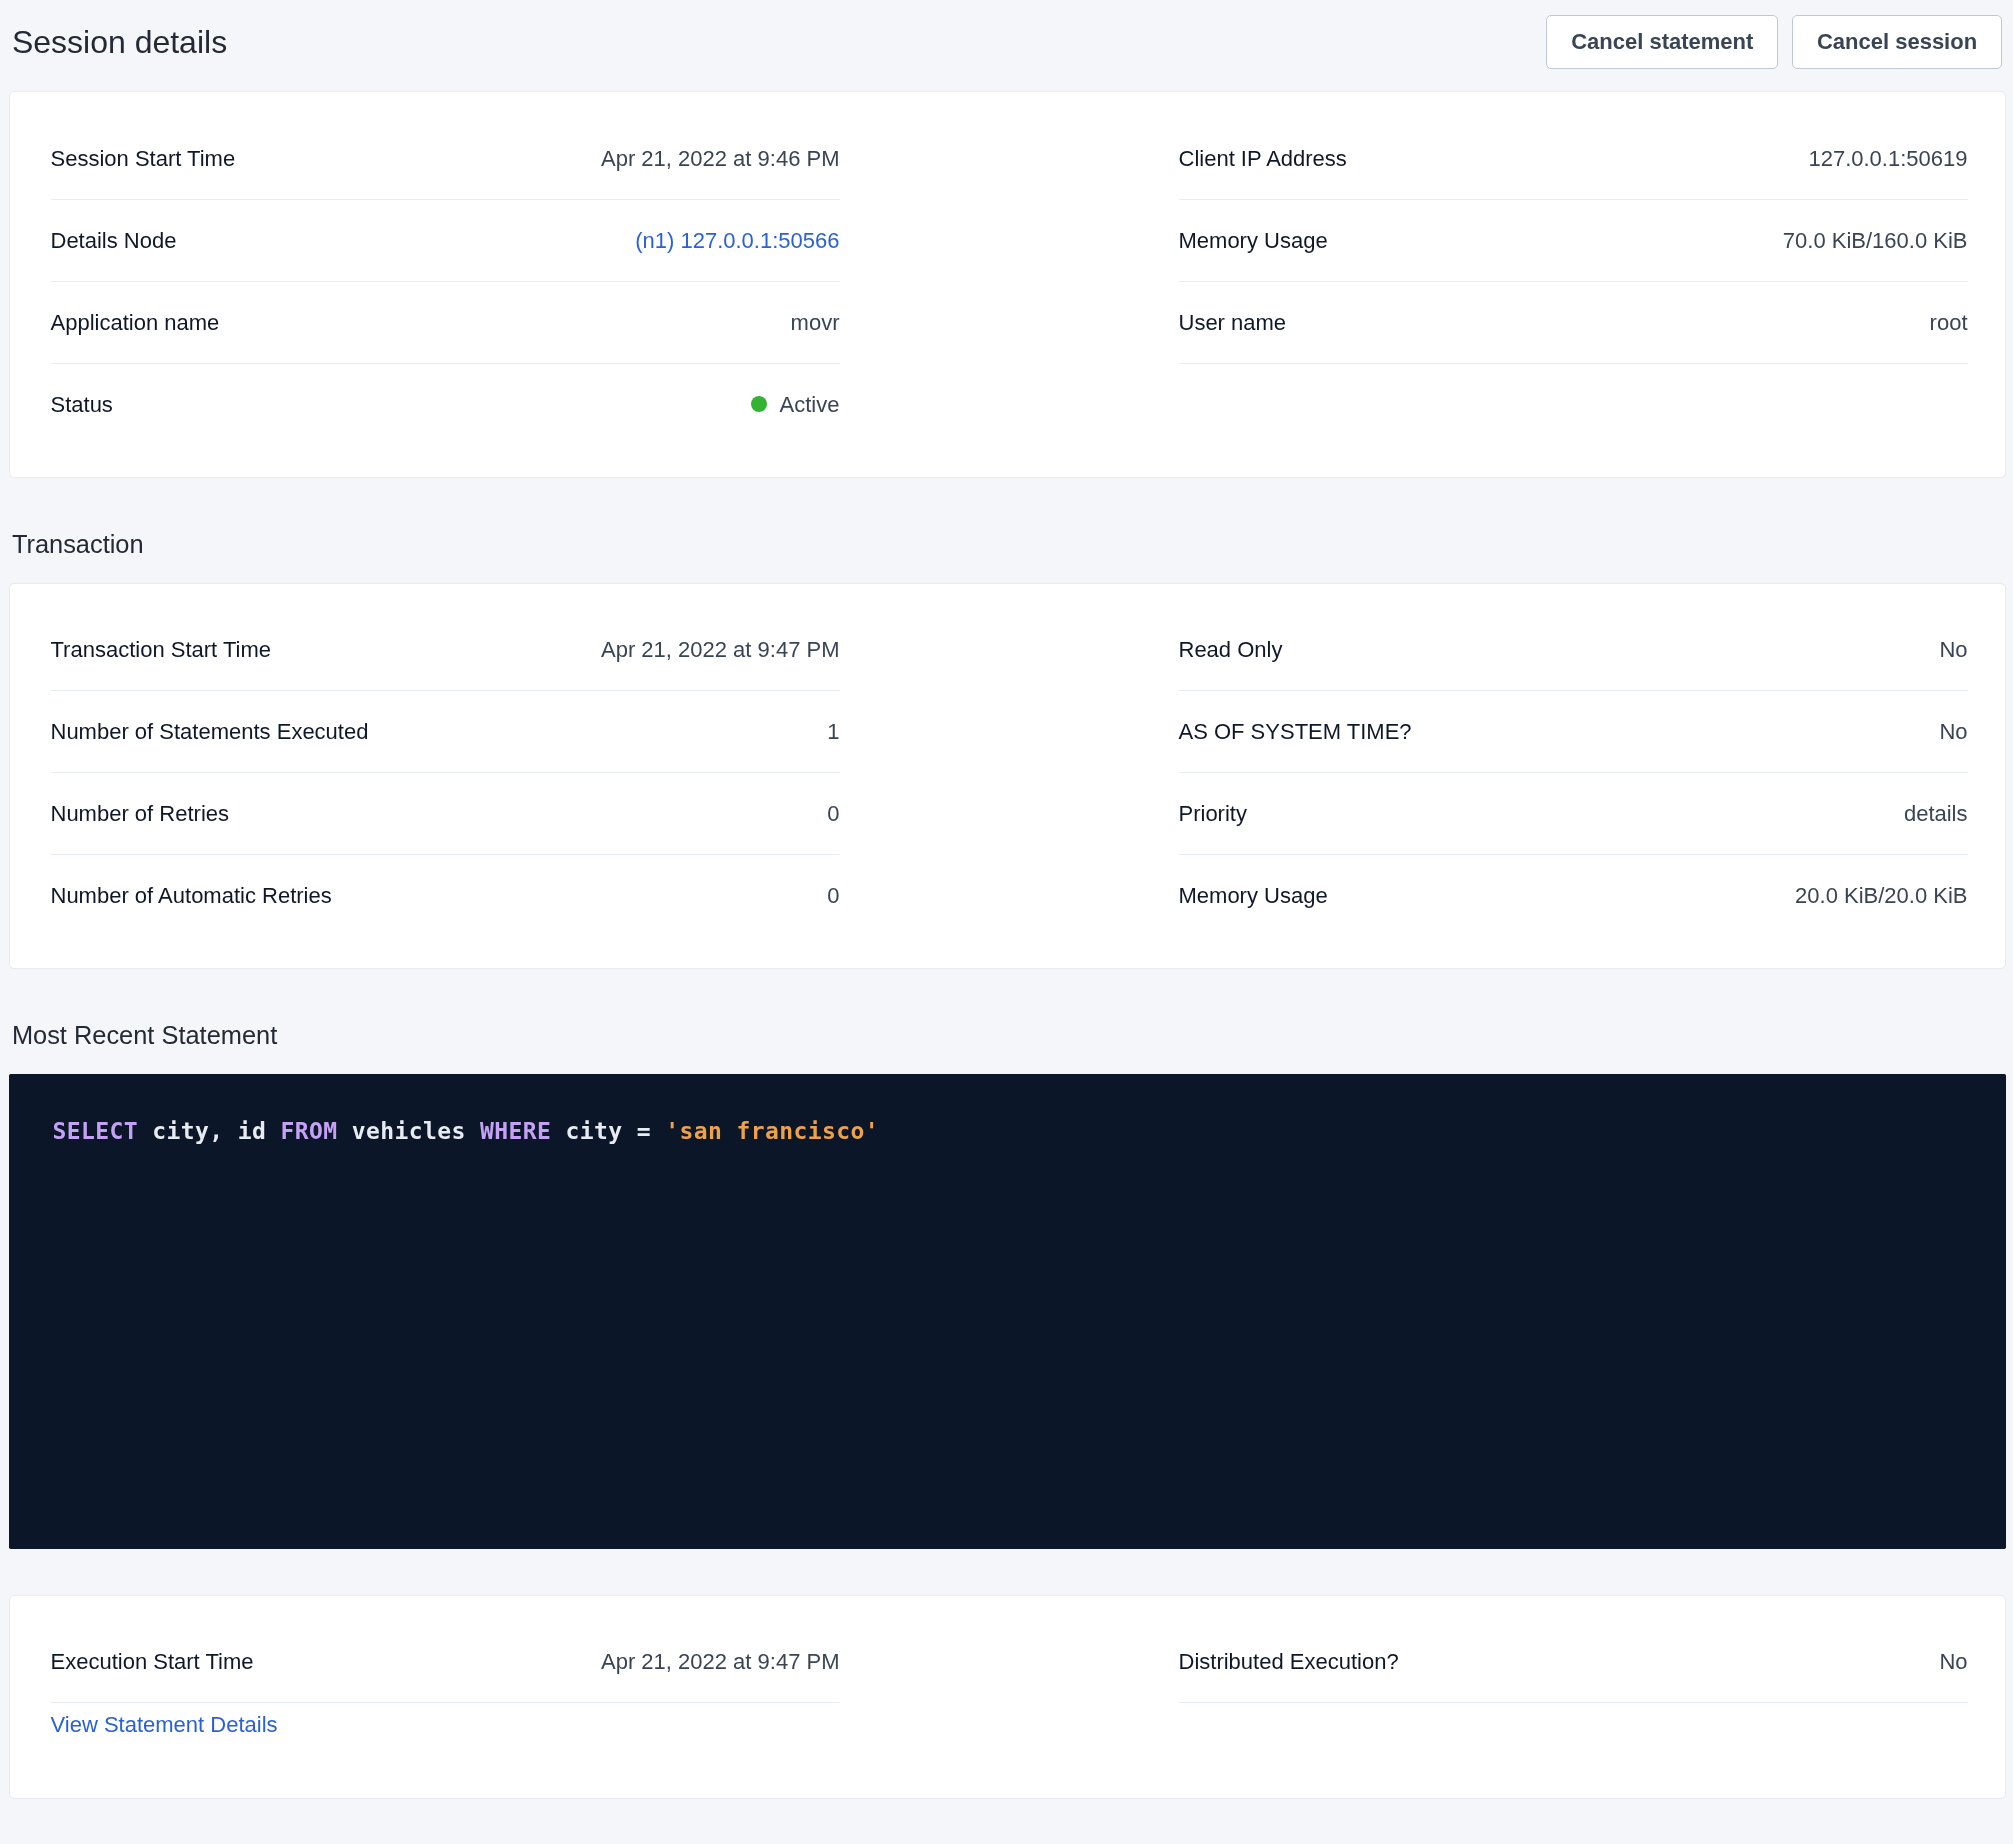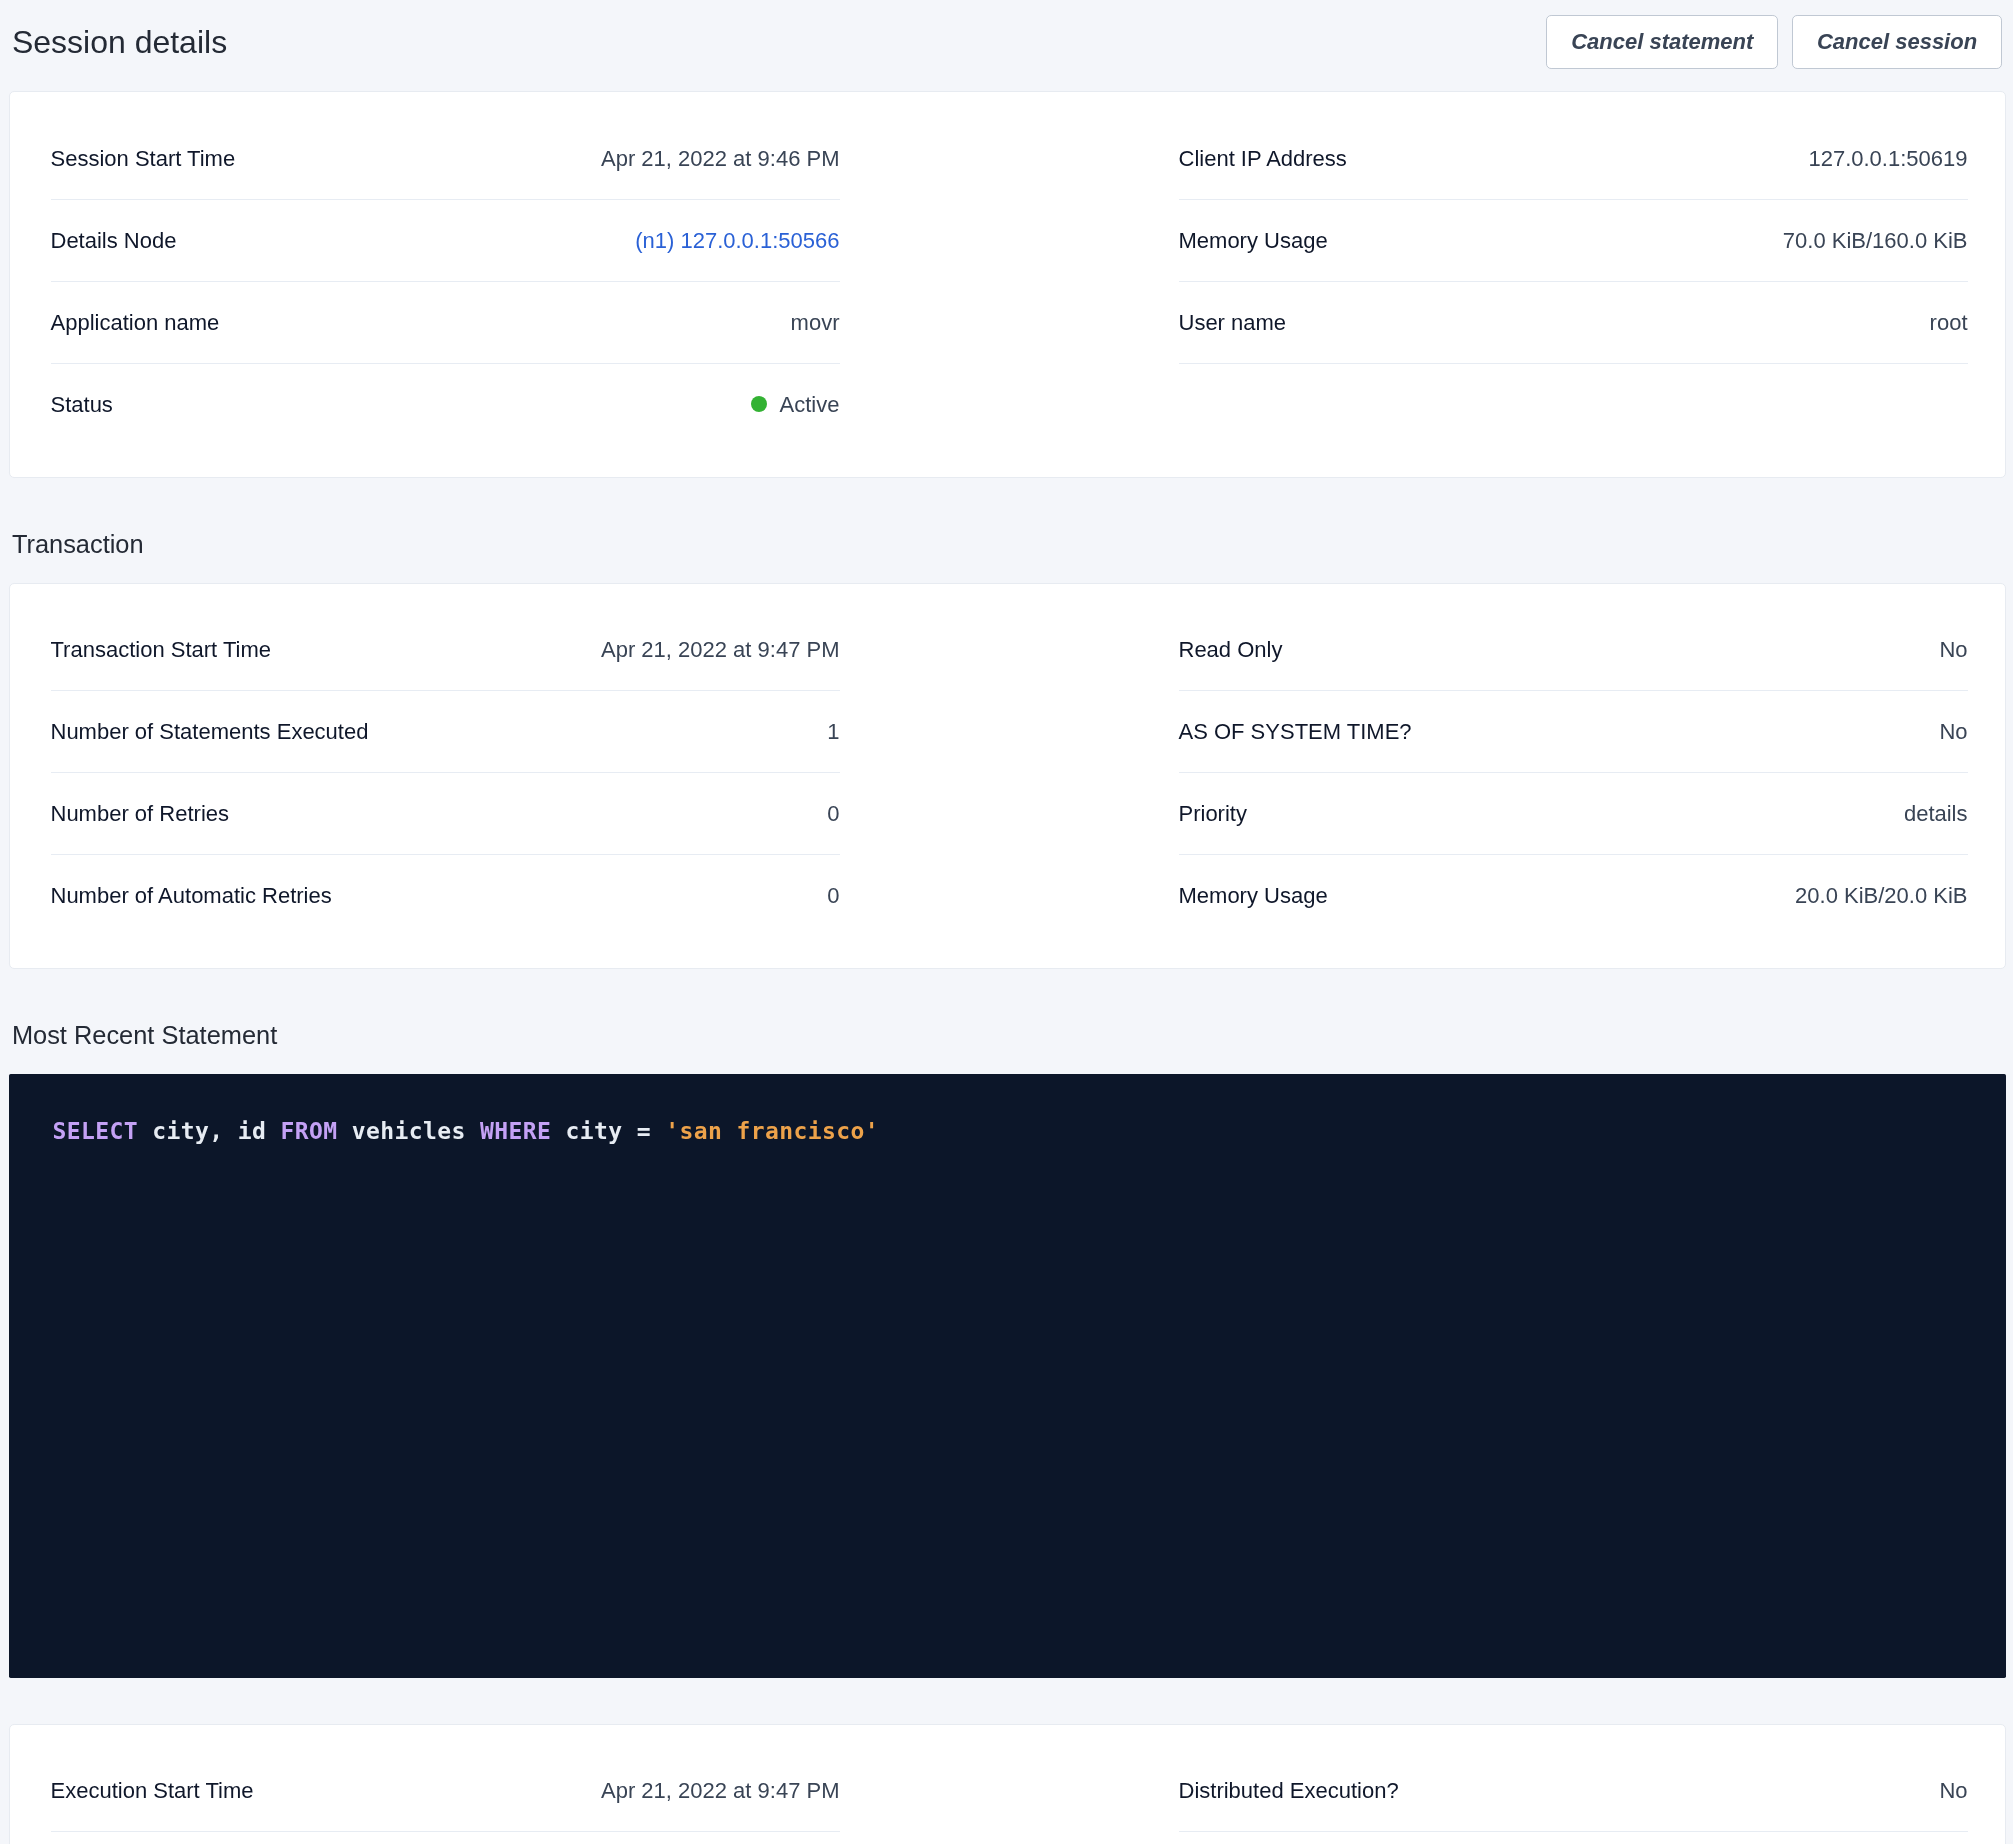--- a/index.html
+++ b/index.html
@@ -30,21 +30,20 @@
     background: #ffffff;
     border: 0.8px solid #c0c8d3;
     border-radius: 5.1px;
     height: 54px;
     padding: 0 24px;
     font-size: 22px;
     font-weight: 700;
     color: #394455;
     font-family: inherit;
     cursor: pointer;
-    font-style: italic;
   }
 
   
   .card {
     background: #ffffff;
     border: 0.8px solid #e7ebf1;
     border-radius: 5.1px;
     padding: 25.4px 37px 32px 41px;
   }
   .card-grid {
@@ -78,21 +77,21 @@
     line-height: 34px;
     color: #242a35;
     font-weight: 400;
     margin: 49px 3.4px 22px 3.4px;
   }
 
   
   .code-block {
     background: #0c1629;
     border-radius: 1.7px;
-    height: 604px;
+    height: 475px;
     padding: 41px 44px;
   }
   .code-line {
     margin: 0;
     font-family: "DejaVu Sans Mono", monospace;
     font-size: 23px;
     font-weight: 700;
     line-height: 32px;
     color: #e7ecf3;
     white-space: pre-wrap;

